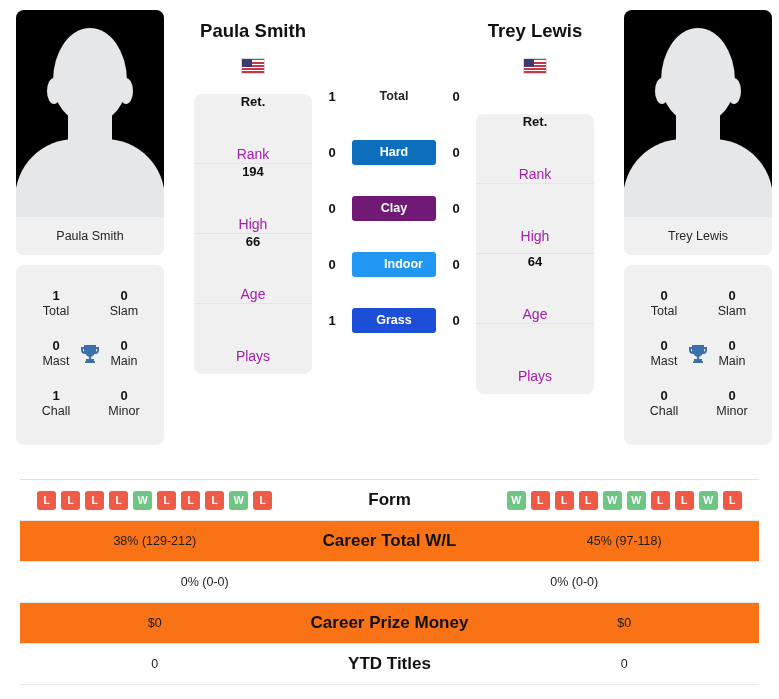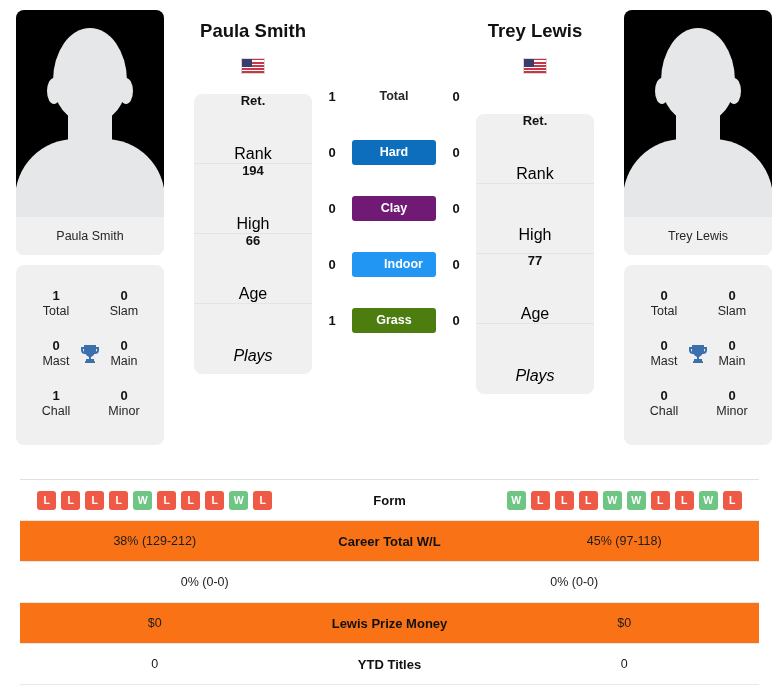--- a/index.html
+++ b/index.html
@@ -159,23 +159,23 @@
   .info-stack.offset { margin-top: 36px; }
   .info-cell {
     height: 70px;
     display: flex;
     flex-direction: column;
     align-items: center;
     justify-content: center;
     border-bottom: 1px solid #e4e4e4;
     gap: 34px;
   }
-  .info-cell:last-child { border-bottom: none; font-style: italic; }
+  .info-cell:last-child { border-bottom: none; }
   .info-num { font-size: 13px; font-weight: bold; color: #111; line-height: 1.3; }
-  .info-lbl { font-size: 16px; color: #000000; line-height: 1.3; }
+  .info-lbl { font-size: 14px; color: #a21caf; line-height: 1.3; }
 
   
   .surface-col {
     flex: 1 1 auto;
     padding-top: 58px;
     display: flex;
     flex-direction: column;
     gap: 0;
   }
   .surf-row {
@@ -232,21 +232,21 @@
     display: flex;
     align-items: center;
     justify-content: center;
     font-size: 12.5px;
     color: #1c1c1c;
     gap: 5px;
   }
   .st-mid {
     flex: 0 0 200px;
     text-align: center;
-    font-size: 13px;
+    font-size: 17px;
     font-weight: bold;
     color: #111;
   }
   .fbadge {
     width: 19px;
     height: 19px;
     border-radius: 3px;
     color: #ffffff;
     font-size: 10.5px;
     font-weight: bold;
@@ -378,21 +378,21 @@
       <div class="surf-row">
         <div class="surf-val">0</div>
         <div class="surf-mid">
           <span class="surf-badge" id="badge-indoor" style="background: rgb(33, 150, 243); padding-left: 19px;">Indoor</span>
         </div>
         <div class="surf-val">0</div>
       </div>
       <div class="surf-row">
         <div class="surf-val">1</div>
         <div class="surf-mid">
-          <span class="surf-badge" id="badge-grass" style="background: #4d7c0f;">Grass</span>
+          <span class="surf-badge" id="badge-grass" style="background: #1d4ed8;">Grass</span>
         </div>
         <div class="surf-val">0</div>
       </div>
     </div>
 
     <div class="info-col right">
       <div class="pname wide">Trey Lewis</div>
       <div class="flag-wrap">
         <span class="flag">
           <span class="stripes">
@@ -413,21 +413,21 @@
       <div class="info-stack offset">
         <div class="info-cell">
           <div class="info-num">Ret.</div>
           <div class="info-lbl">Rank</div>
         </div>
         <div class="info-cell">
           <div class="info-num"></div>
           <div class="info-lbl">High</div>
         </div>
         <div class="info-cell">
-          <div class="info-num">77</div>
+          <div class="info-num">64</div>
           <div class="info-lbl">Age</div>
         </div>
         <div class="info-cell">
           <div class="info-num"></div>
           <div class="info-lbl">Plays</div>
         </div>
       </div>
     </div>
 
     <div class="photo-col">
@@ -514,21 +514,21 @@
         <div class="st-left">38% (129-212)</div>
         <div class="st-mid">Career Total W/L</div>
         <div class="st-right">45% (97-118)</div>
       </div>
       <div class="st-row">
         <div class="st-left">0% (0-0)</div>
         <div class="st-right">0% (0-0)</div>
       </div>
       <div class="st-row alt">
         <div class="st-left">$0</div>
-        <div class="st-mid">Lewis Prize Money</div>
+        <div class="st-mid">Career Prize Money</div>
         <div class="st-right">$0</div>
       </div>
       <div class="st-row">
         <div class="st-left">0</div>
         <div class="st-mid">YTD Titles</div>
         <div class="st-right">0</div>
       </div>
     </div>
 
 </div>

